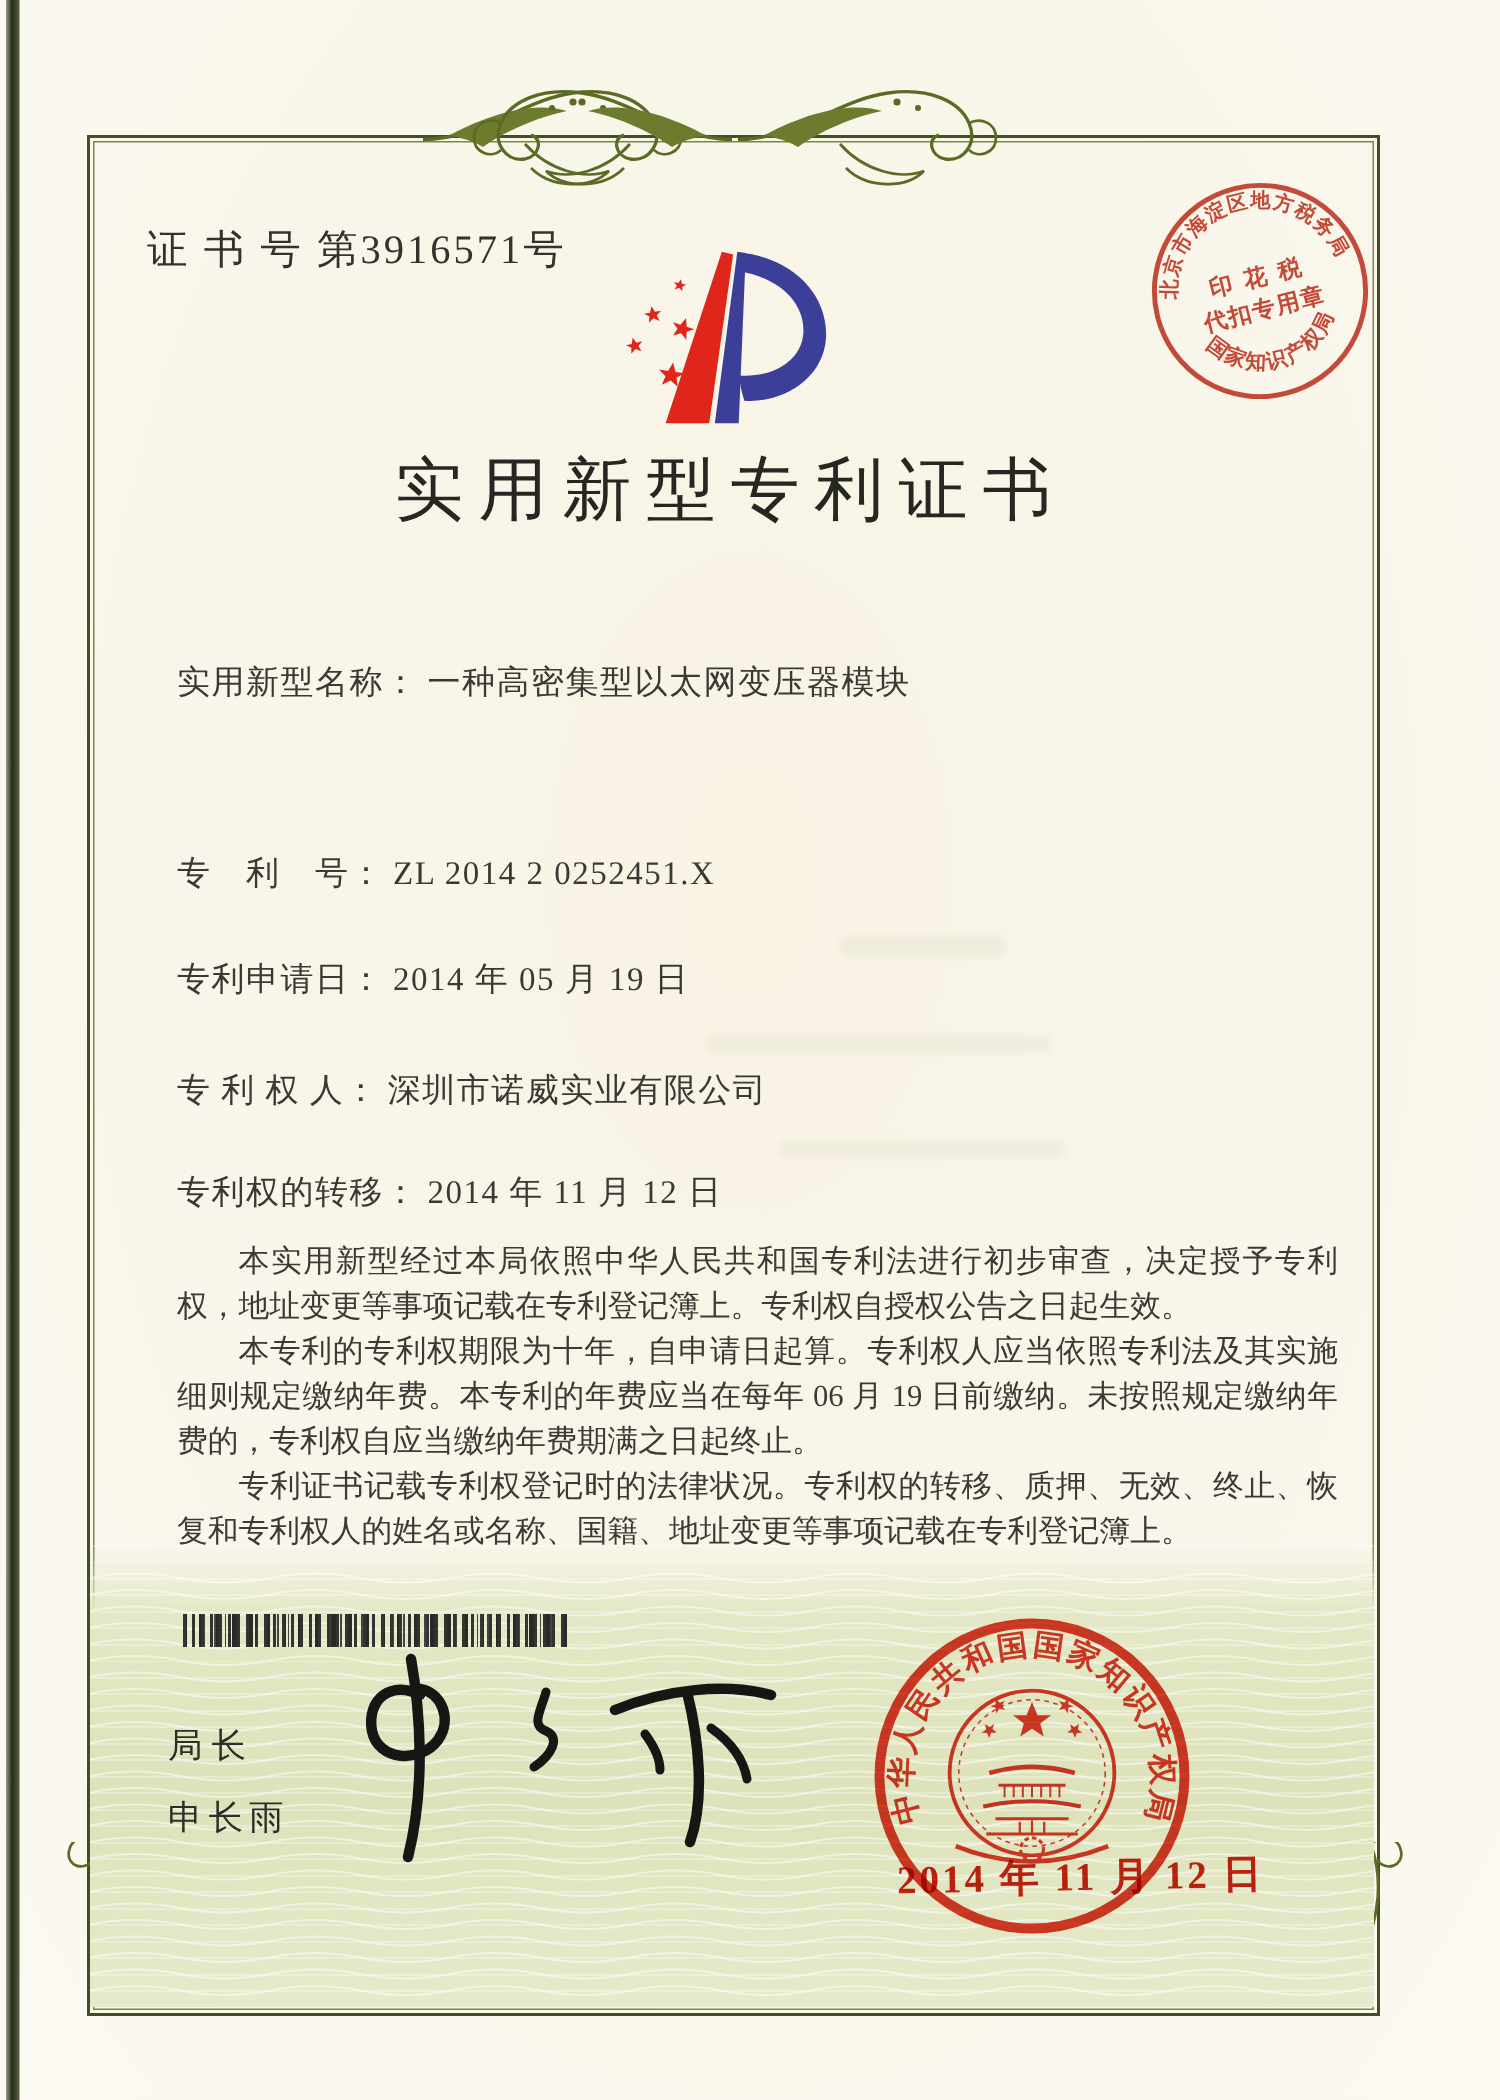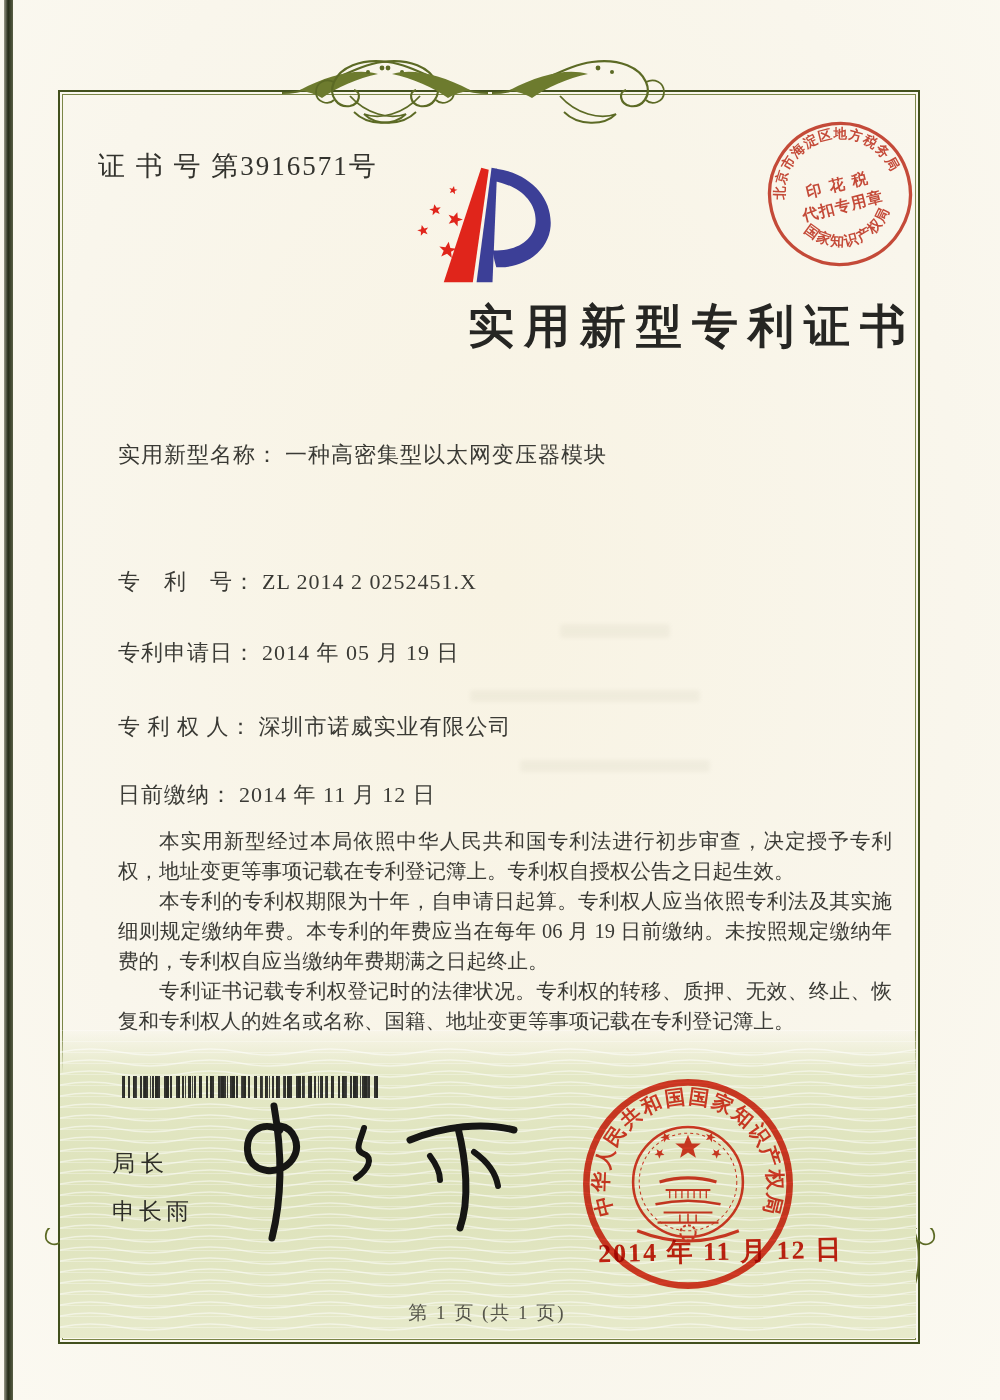--- a/index.html
+++ b/index.html
@@ -9,22 +9,22 @@
         background:radial-gradient(ellipse at 50% 42%, #f8f3e3 0%, #f9f6ec 65%, #fbf9f1 100%);}
   .spine{position:absolute;left:4px;top:0;width:9px;height:100%;
          background:linear-gradient(90deg,#9a9a88,#232a16 45%,#5a6046);}
 
   
   .frame{position:absolute;left:58px;top:90px;width:858px;height:1250px;
          border:2px solid #42501d;}
   .frame::after{content:"";position:absolute;inset:2px;border:1px solid #7b8647;}
 
   .cert-no{position:absolute;left:98px;top:148px;font-size:27px;letter-spacing:2px;color:#33332e;font-family:Liberation Serif, serif;}
-  .title{position:absolute;left:58px;width:858px;top:296px;text-align:right;
-         font-size:46px;font-weight:700;letter-spacing:10px;color:#262623;}
+  .title{position:absolute;left:58px;width:858px;top:296px;text-align:center;
+         font-size:46px;font-weight:400;letter-spacing:10px;color:#262623;}
 
   .field-row{position:absolute;left:118px;font-size:22px;color:#3a3a35;letter-spacing:1px;white-space:nowrap;}
   .field-value{margin-left:6px;}
 
   .body-text{position:absolute;left:118px;top:826px;width:774px;
              font-size:20.5px;line-height:30px;text-align:justify;color:#3b3b36;}
   .body-text p{margin:0;text-indent:2em;}
 
   .green-band{position:absolute;left:60px;top:1030px;width:856px;height:308px;
       background:
@@ -139,21 +139,21 @@
   <div class="field-row" style="top:567px">
     <span>专　利　号：</span><span class="field-value">ZL 2014 2 0252451.X</span>
   </div>
   <div class="field-row" style="top:638px">
     <span>专利申请日：</span><span class="field-value">2014 年 05 月 19 日</span>
   </div>
   <div class="field-row" style="top:712px">
     <span>专 利 权 人：</span><span class="field-value">深圳市诺威实业有限公司</span>
   </div>
   <div class="field-row" style="top:780px">
-    <span>日前缴纳：</span><span class="field-value">2014 年 11 月 12 日</span>
+    <span>专利权的转移：</span><span class="field-value">2014 年 11 月 12 日</span>
   </div>
 
   <div class="body-text">
     <p>本实用新型经过本局依照中华人民共和国专利法进行初步审查，决定授予专利权，地址变更等事项记载在专利登记簿上。专利权自授权公告之日起生效。</p>
     <p>本专利的专利权期限为十年，自申请日起算。专利权人应当依照专利法及其实施细则规定缴纳年费。本专利的年费应当在每年 06 月 19 日前缴纳。未按照规定缴纳年费的，专利权自应当缴纳年费期满之日起终止。</p>
     <p>专利证书记载专利权登记时的法律状况。专利权的转移、质押、无效、终止、恢复和专利权人的姓名或名称、国籍、地址变更等事项记载在专利登记簿上。</p>
   </div>
 
   <div class="ghost" style="left:560px;top:624px;width:110px;height:14px"></div>
   <div class="ghost" style="left:470px;top:690px;width:230px;height:12px"></div>
@@ -238,14 +238,13 @@
         <path d="M112,158 V150 M120,158 V149 M128,158 V150" stroke-width="1.5"></path>
         <path d="M90,158 H150" stroke-width="2"></path>
         <circle cx="120" cy="168" r="7.5" stroke-width="2" stroke-dasharray="3 2"></circle>
         <path d="M70,166 Q120,186 170,166" stroke-width="3"></path>
       </g>
     </g>
   </svg>
 
   <div class="seal-date">2014 年 11 月 12 日</div>
 
-  <div class="footer">第 1 页 (共 1 页)</div>
 </div>
 
 </body></html>

